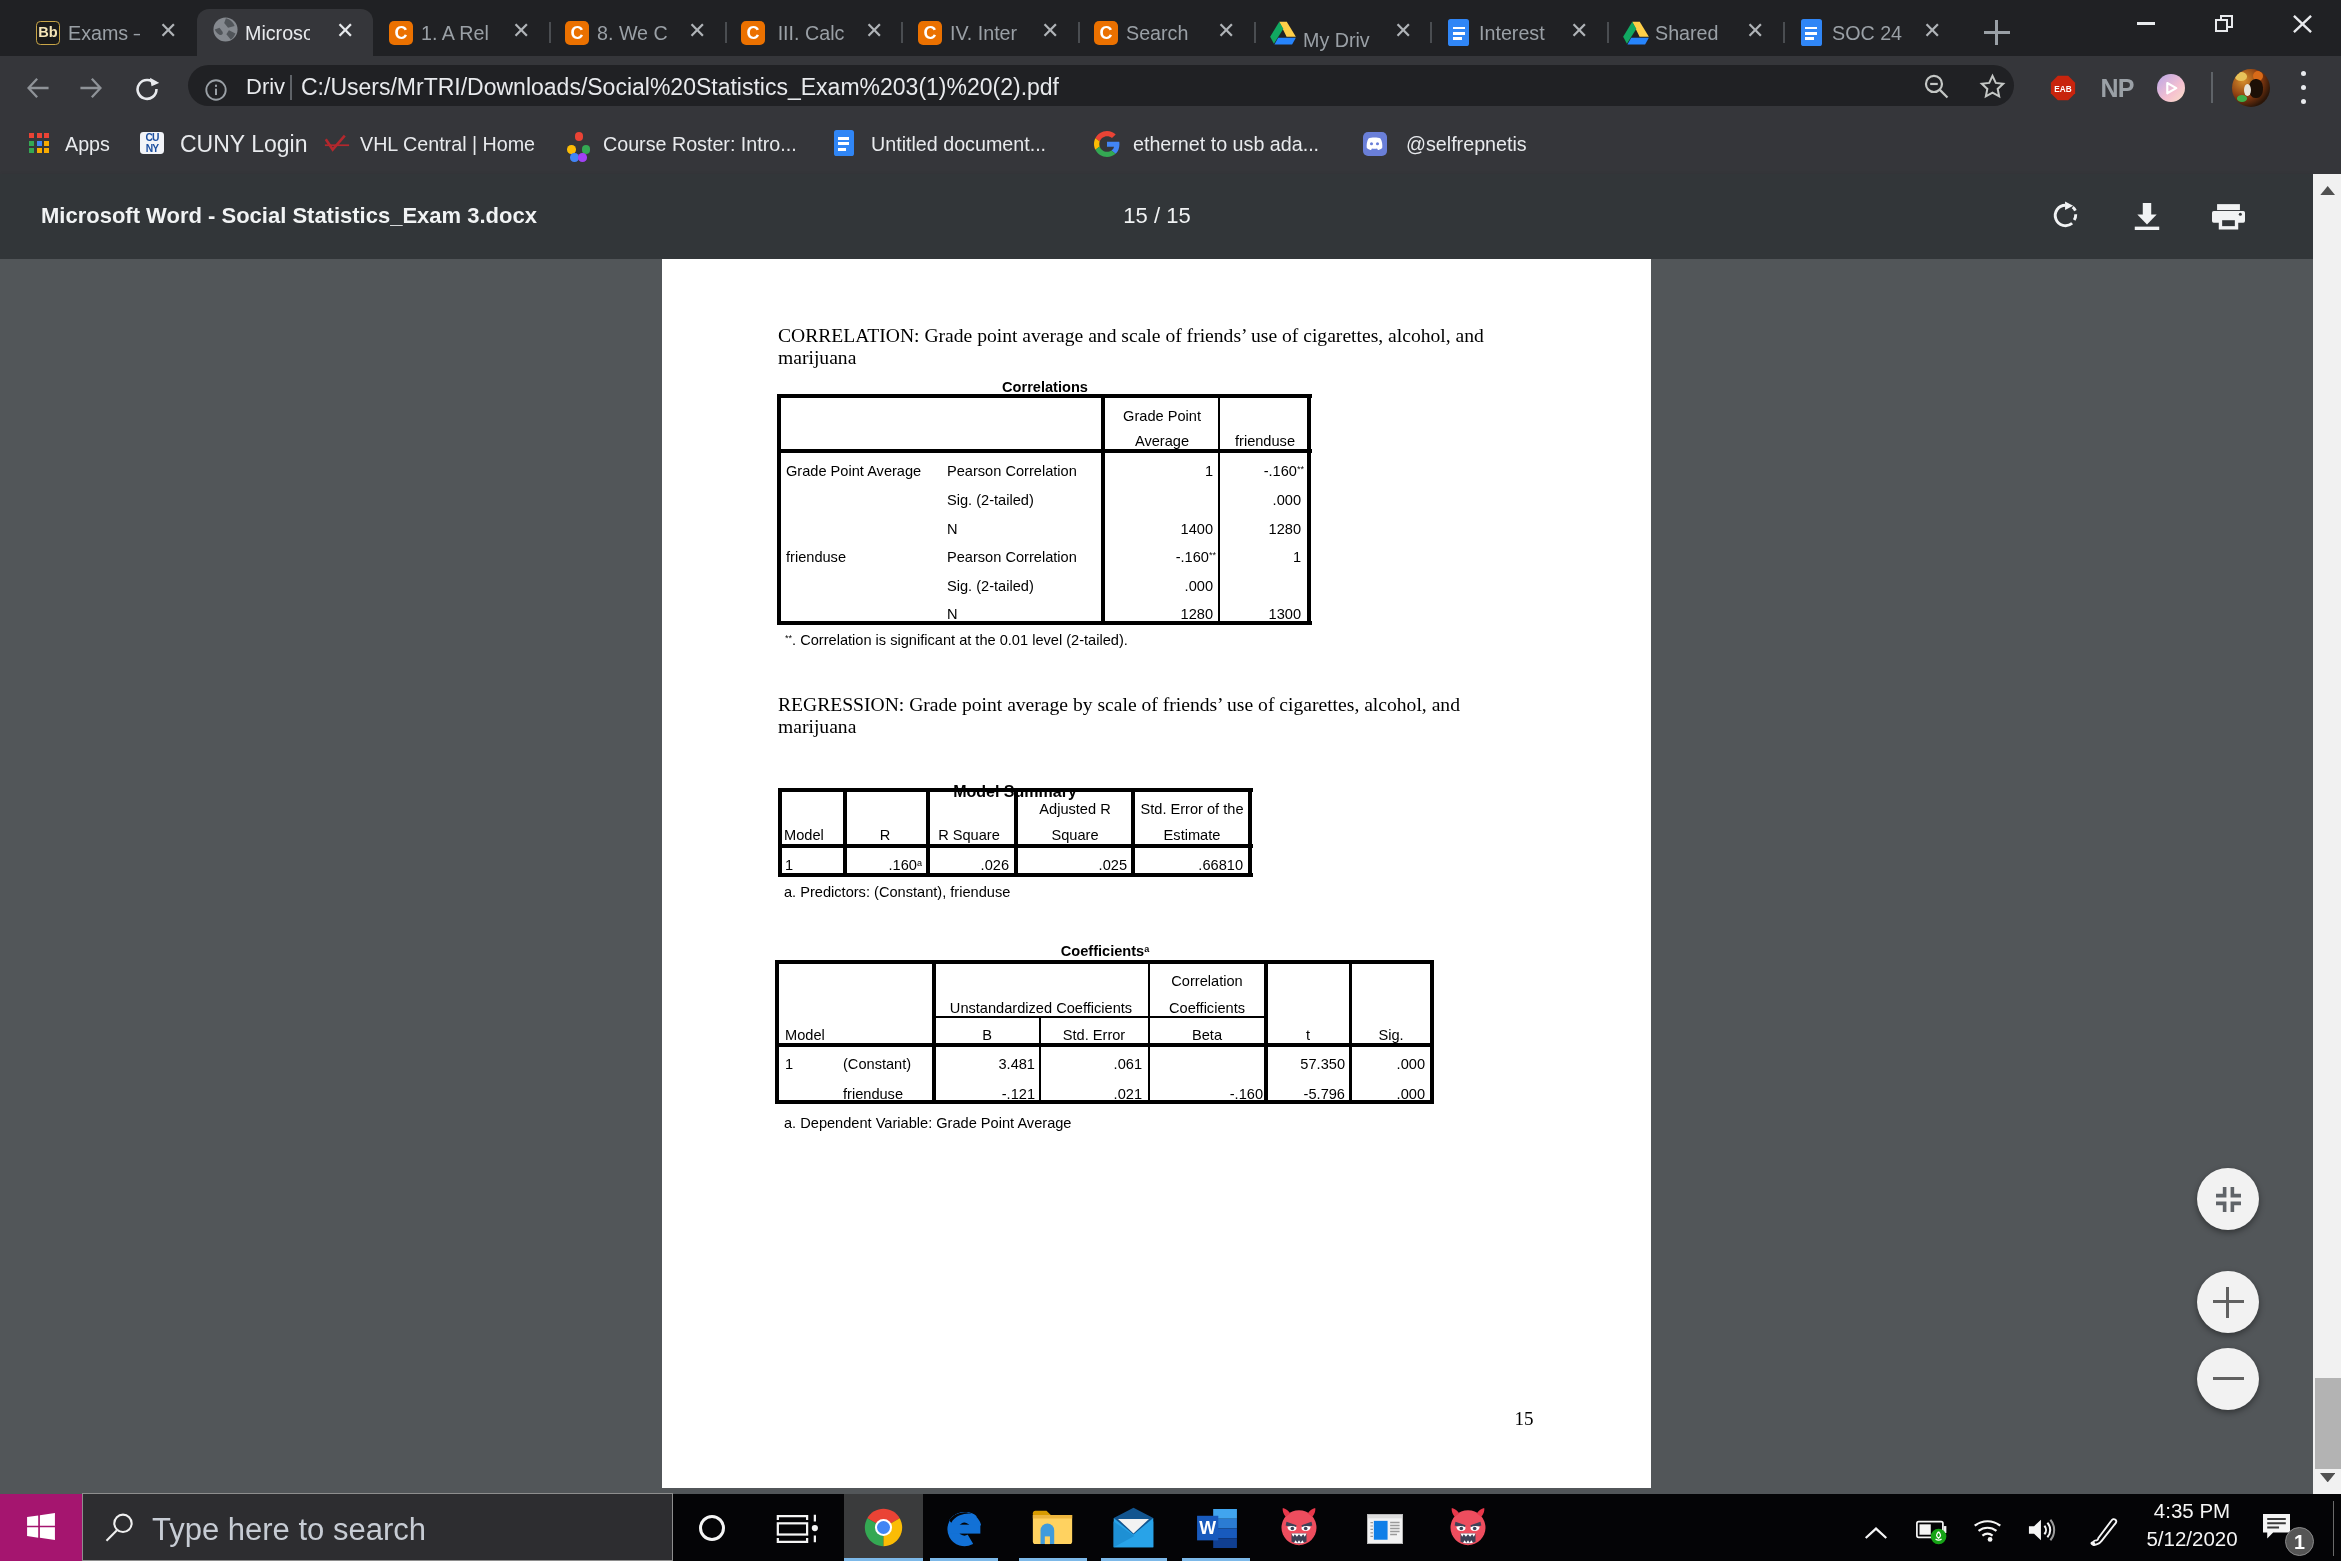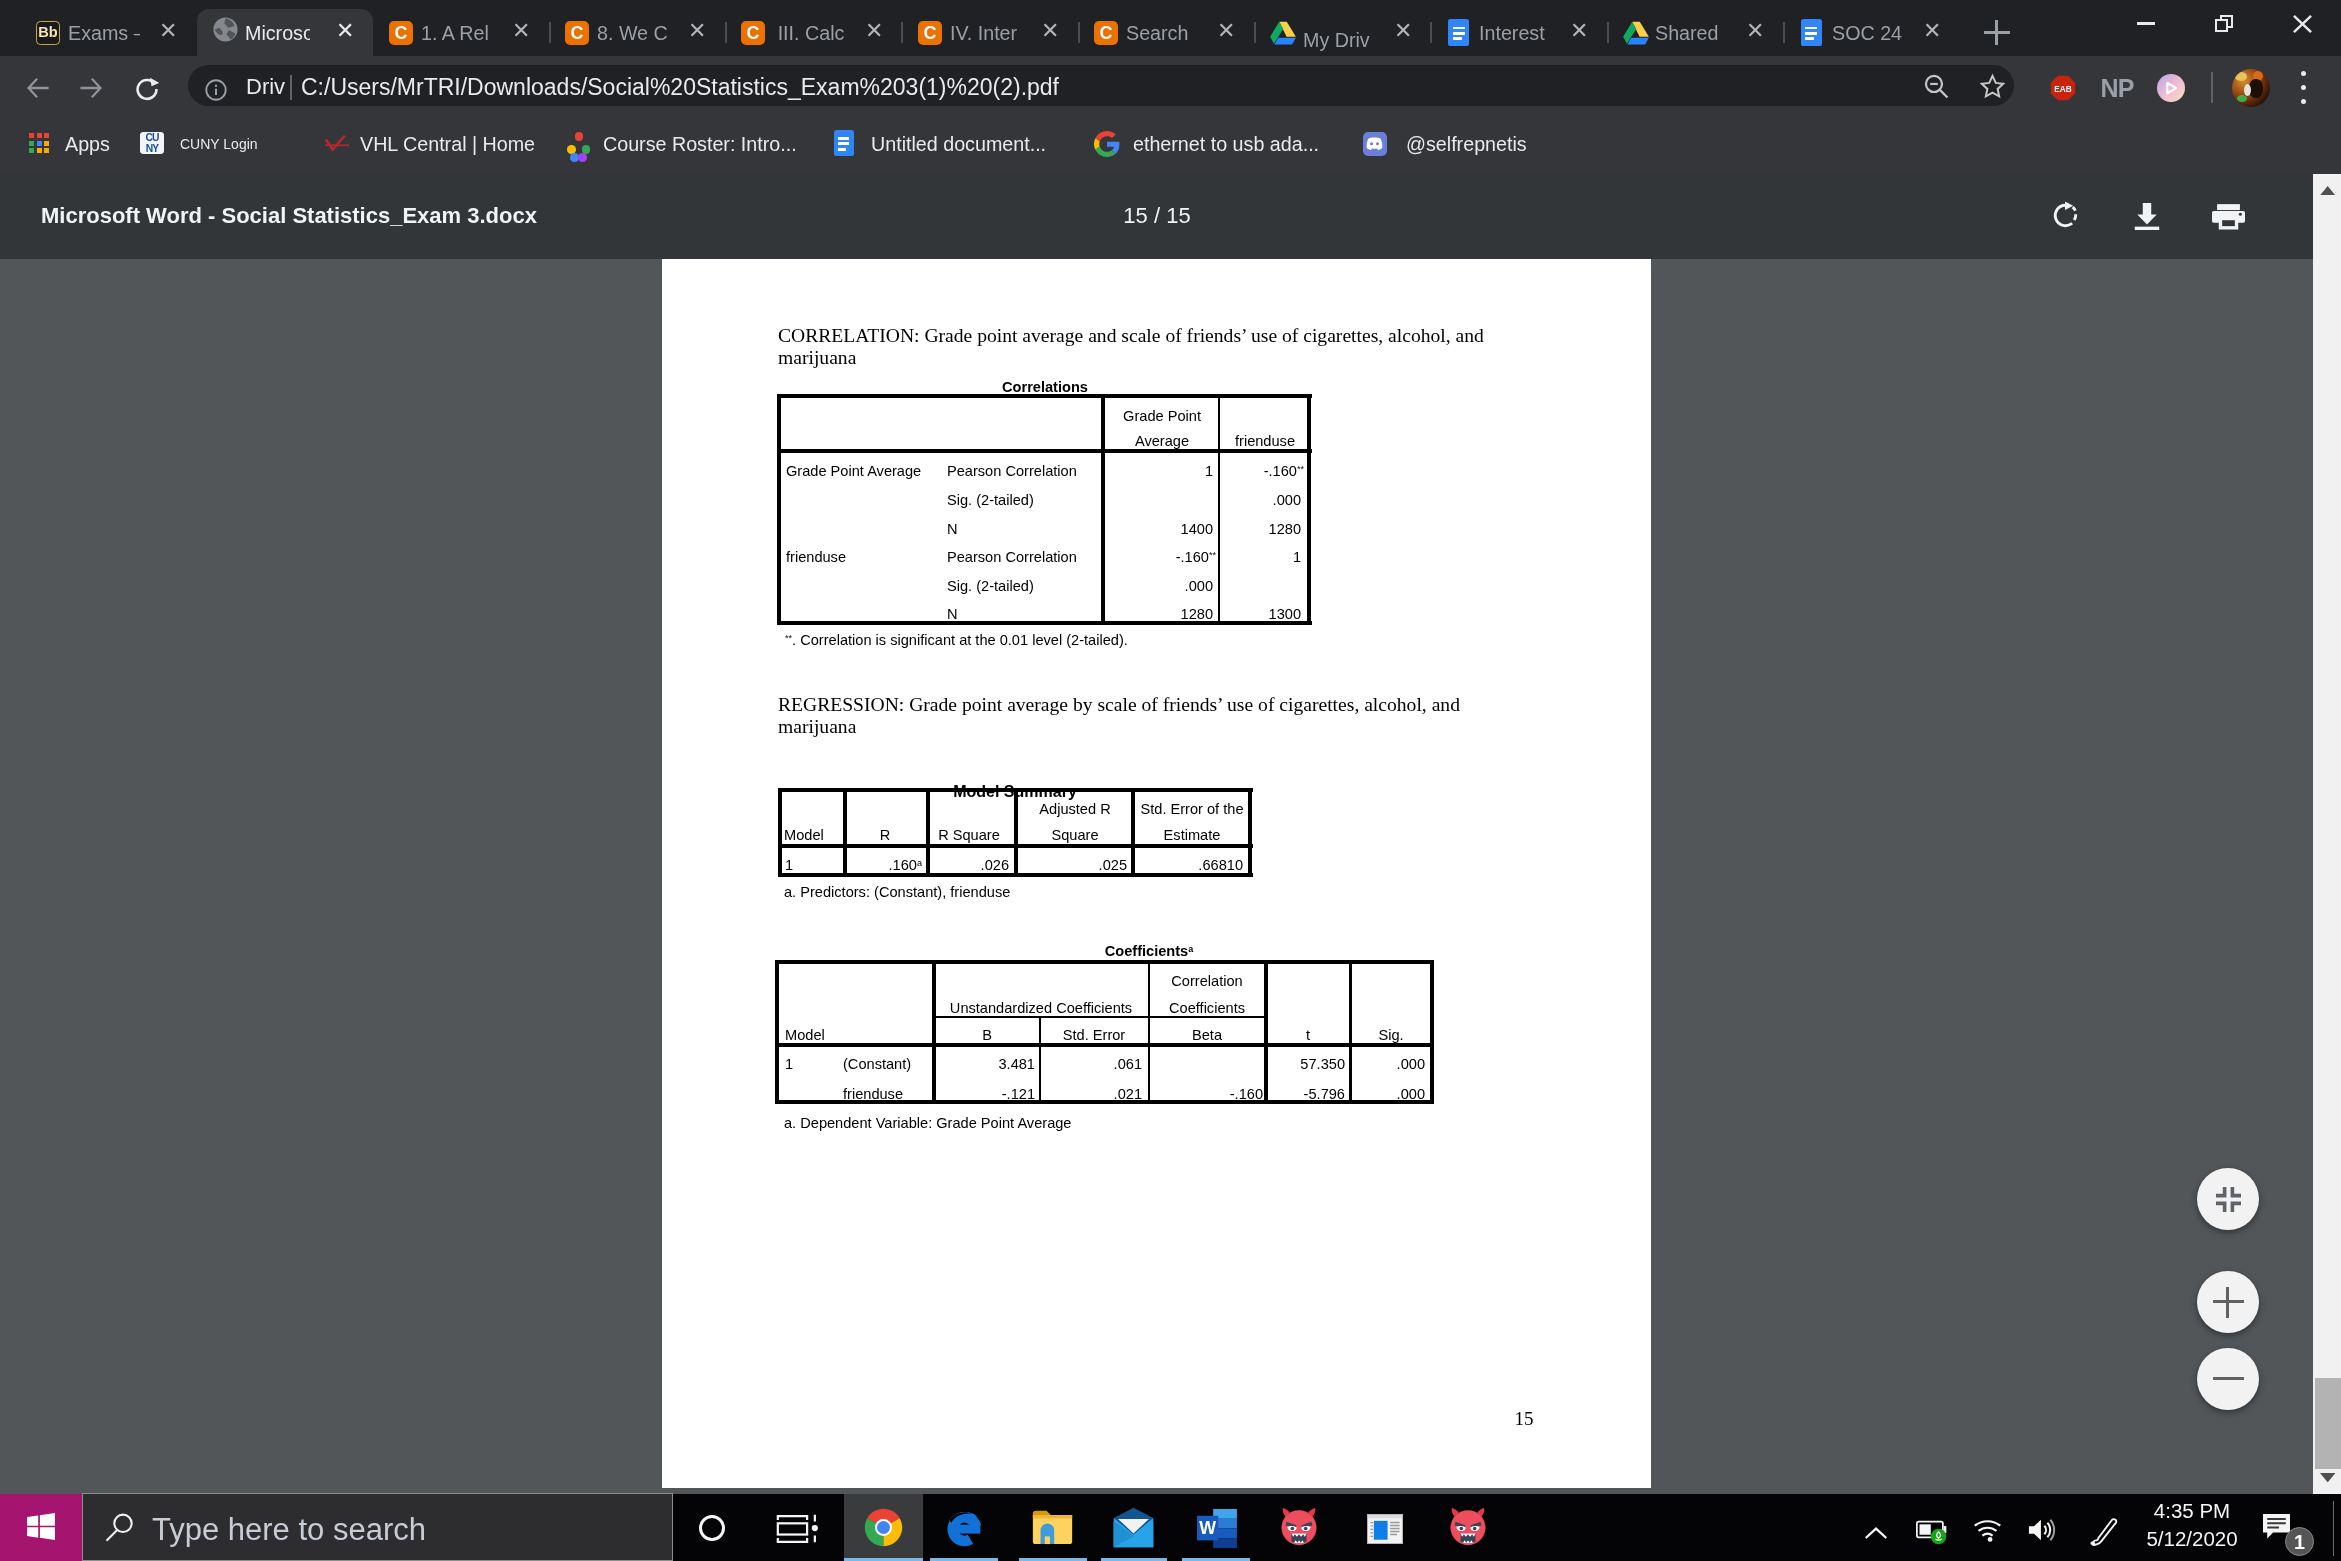--- a/index.html
+++ b/index.html
@@ -181,21 +181,21 @@
     <div style="background:#34a853;height:5.1px"></div>
       <div style="background:#4285f4;height:5.1px"></div>
       <div style="background:#f9ab00;height:5.1px"></div>
     <div style="background:#34a853;height:5.1px"></div>
       <div style="background:#f9ab00;height:5.1px"></div>
       <div style="background:#f9ab00;height:5.1px"></div>
   </div>
   <div class="abs cv" style="left:65px;top:88px;color:#e8eaed;font-size:19.7px;">Apps</div>
 
   <div class="abs" style="left:140px;top:76px;width:24px;height:22px;background:#f2f4f8;border-radius:3.4px;color:#1c4fa0;font-size:10.3px;font-weight:bold;text-align:center;line-height:11px;letter-spacing:-0.9px;">CU<br>NY</div>
-  <div class="abs cv" style="left:180px;top:88px;color:#e8eaed;font-size:14px;">CUNY Login</div>
+  <div class="abs cv" style="left:180px;top:88px;color:#e8eaed;font-size:23px;">CUNY Login</div>
 
   <svg class="abs" style="left:324px;top:78px;" width="26" height="19" viewBox="0 0 30 22">
       <path d="M2 6l8 12L24 2" stroke="#b3282d" stroke-width="3" fill="none"></path>
       <path d="M1 13h28" stroke="#b3282d" stroke-width="2"></path>
     </svg>
   <div class="abs cv" style="left:360px;top:88px;color:#e8eaed;font-size:19.7px;">VHL Central | Home</div>
 
   <div class="abs" style="left:567px;top:76px;width:23px;height:23px;">
     <div class="abs" style="left:7.7px;top:0;width:8.6px;height:8.6px;border-radius:50%;background:#e94335;"></div>
     <div class="abs" style="left:0;top:13px;width:8.6px;height:8.6px;border-radius:50%;background:#fbbc05;"></div>
@@ -319,21 +319,21 @@
     <div class="abs ch" style="left:307px;top:576px;">R Square</div>
     <div class="abs cv" style="left:123px;top:606px;">1</div>
     <div class="abs cv" style="left:260px;top:606px;transform:translate(-100%,-50%);">.160<sup>a</sup></div>
     <div class="abs cv" style="left:347px;top:606px;transform:translate(-100%,-50%);">.026</div>
     <div class="abs cv" style="left:465px;top:606px;transform:translate(-100%,-50%);">.025</div>
     <div class="abs cv" style="left:581px;top:606px;transform:translate(-100%,-50%);">.66810</div>
   </div>
 
   <div class="abs cv" style="left:122px;top:633px;font-size:14.6px;">a. Predictors: (Constant), frienduse</div>
 
-  <div class="abs ch" style="left:443px;top:692px;font-size:14.6px;font-weight:bold;margin-left:44px;">Coefficients<sup>a</sup></div>
+  <div class="abs ch" style="left:443px;top:692px;font-size:14.6px;font-weight:bold;">Coefficients<sup>a</sup></div>
 
   <div class="abs" id="cftbl" style="left:0;top:0;width:989px;height:1229px;font-size:14.6px;">
     <div class="ln" style="left:113px;top:701px;width:659px;height:4.3px;"></div>
     <div class="ln" style="left:272px;top:757px;width:332px;height:1.7px;"></div>
     <div class="ln" style="left:113px;top:784px;width:659px;height:4.3px;"></div>
     <div class="ln" style="left:113px;top:841px;width:659px;height:4.3px;"></div>
     <div class="ln" style="left:113px;top:701px;width:4.3px;height:144px;"></div>
     <div class="ln" style="left:768px;top:701px;width:4.3px;height:144px;"></div>
     <div class="ln" style="left:270px;top:701px;width:4.3px;height:144px;"></div>
     <div class="ln" style="left:377px;top:757px;width:1.7px;height:88px;"></div>

